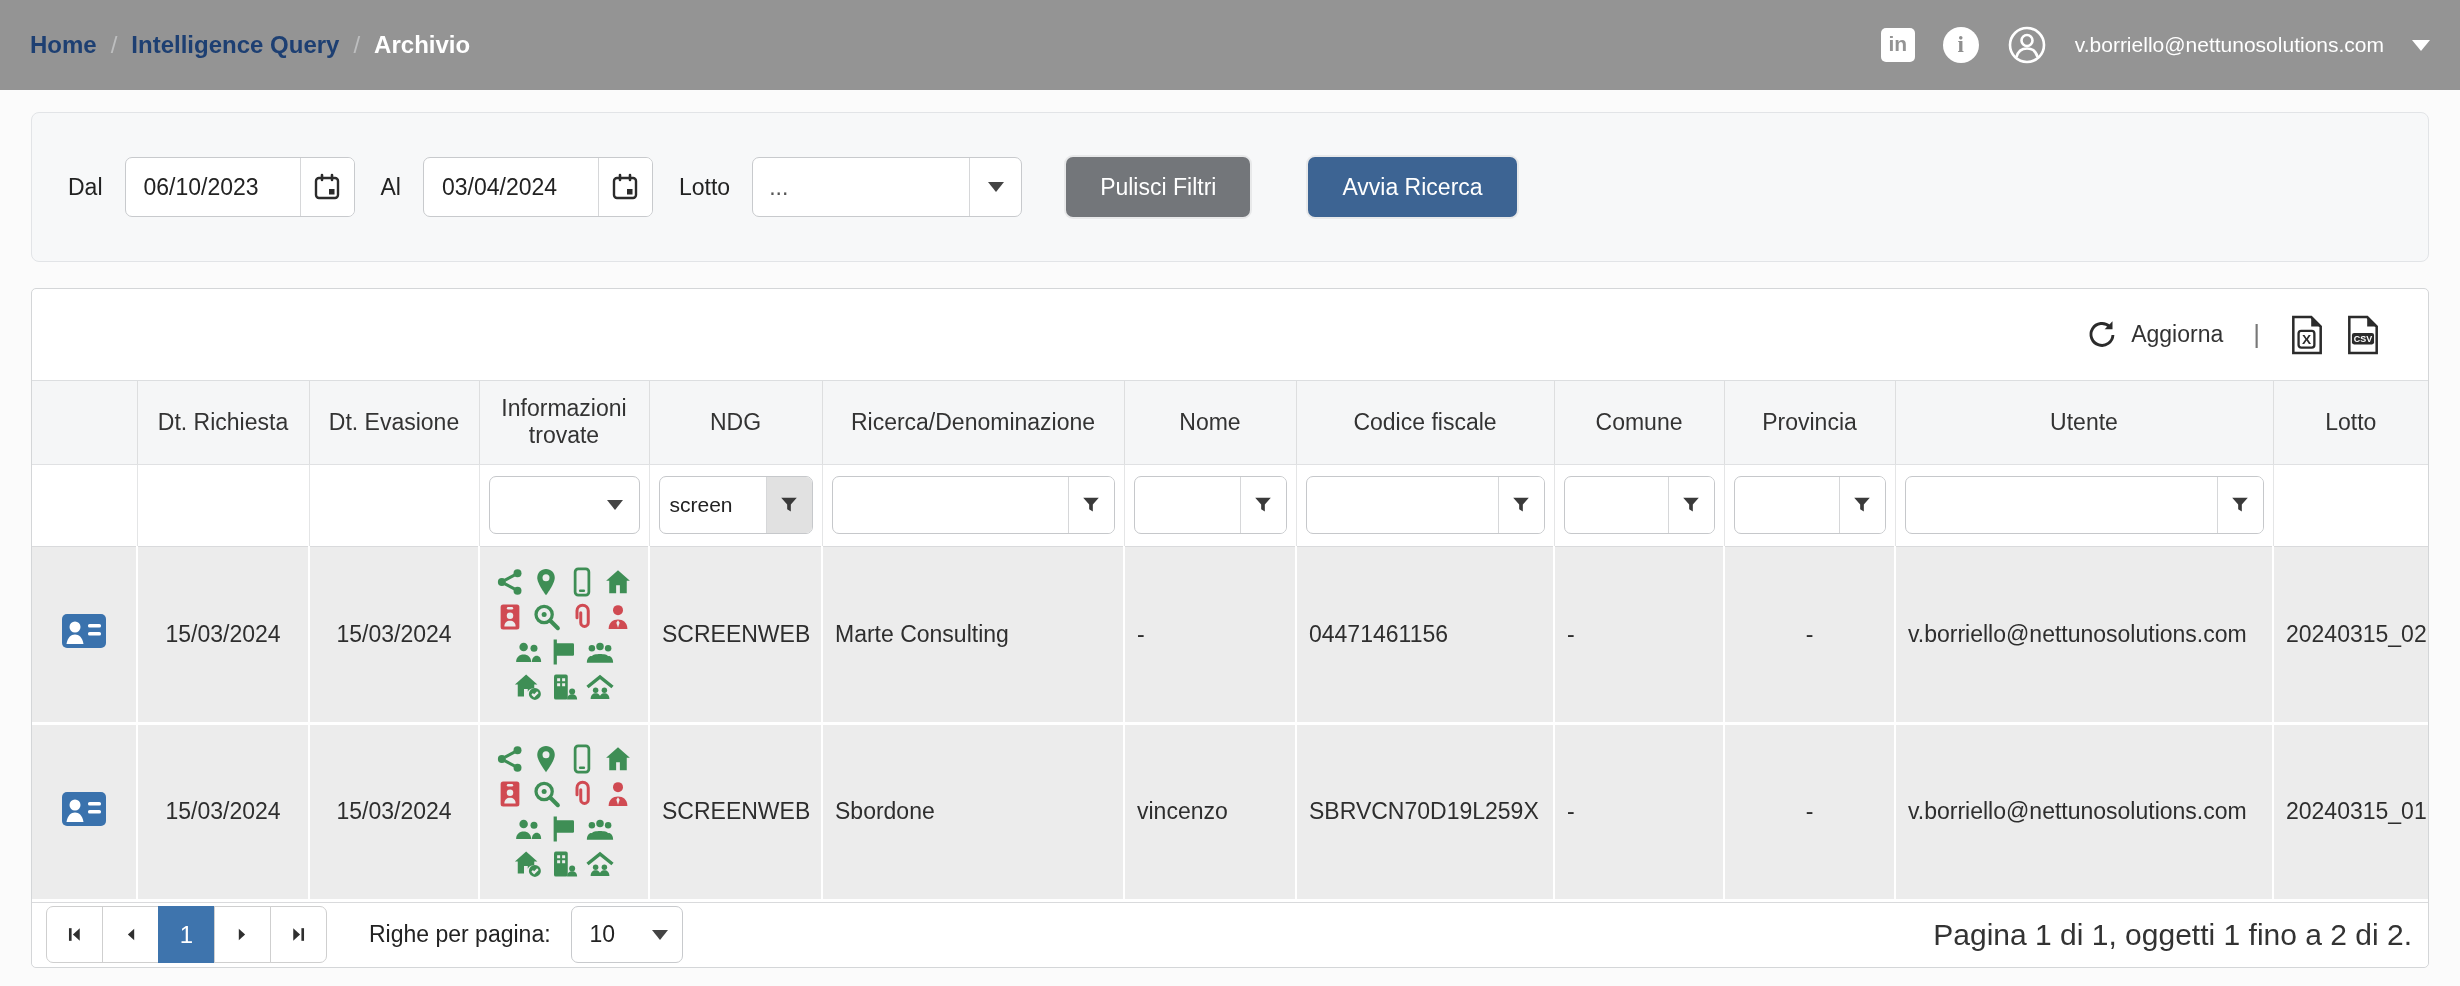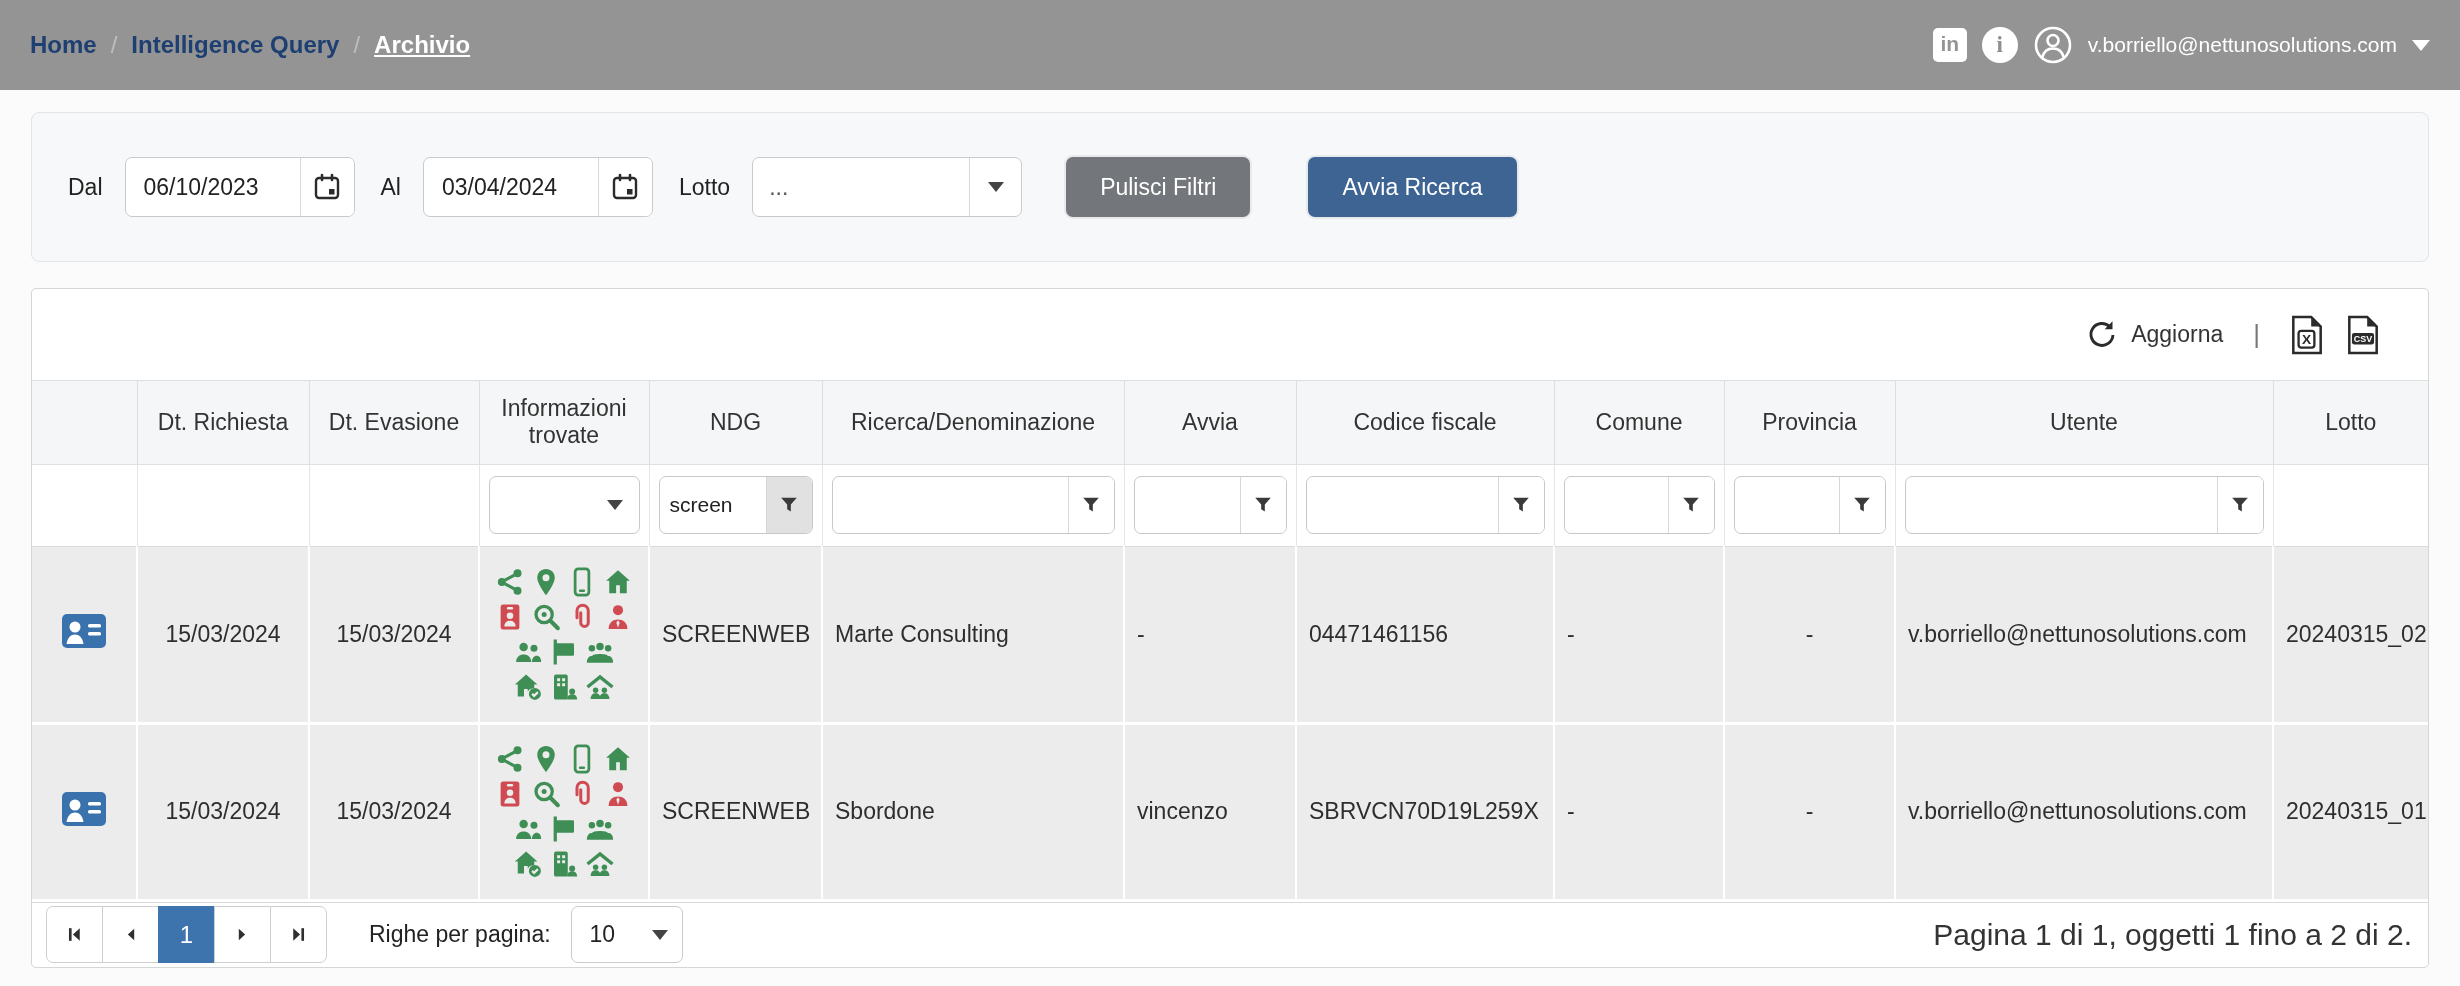--- a/index.html
+++ b/index.html
@@ -13,22 +13,22 @@
 
   
   .topbar {
     height: 90px; background: #949494;
     display: flex; align-items: center;
     padding: 0 30px;
   }
   .breadcrumb { display: flex; align-items: center; gap: 14px; font-size: 24px; font-weight: bold; }
   .crumb-link { color: #1d3f72; cursor: pointer; }
   .crumb-sep { color: #bdbebf; font-weight: 400; }
-  .crumb-current { color: #ffffff; text-decoration: underline; }
-  .topbar-right { margin-left: auto; display: flex; align-items: center; gap: 15px; }
+  .crumb-current { color: #ffffff; }
+  .topbar-right { margin-left: auto; display: flex; align-items: center; gap: 28px; }
   .li-badge { width: 34px; height: 34px; background: #fff; border-radius: 5px; color: #949494;
     font-size: 21px; font-weight: bold; display: flex; align-items: center; justify-content: center; padding-bottom:3px;}
   .info-badge { width: 36px; height: 36px; background: #fff; border-radius: 50%; color: #8f8f8f;
     font-size: 23px; font-weight: bold; display: flex; align-items: center; justify-content: center;
     font-family: "Liberation Serif", serif; }
   .user-email { color: #fff; font-size: 21px; }
   .caret-down-w { width: 0; height: 0; border-left: 9px solid transparent; border-right: 9px solid transparent; border-top: 11px solid #fff; }
 
   
   .filter-panel {
@@ -207,21 +207,21 @@
         <col style="width:155px">
     </colgroup>
     <thead>
       <tr class="hdr-row">
         <th class="c-center"></th>
         <th class="c-center">Dt. Richiesta</th>
         <th class="c-center">Dt. Evasione</th>
         <th class="c-center">Informazioni trovate</th>
         <th class="c-center">NDG</th>
         <th class="c-center">Ricerca/Denominazione</th>
-        <th class="c-center">Avvia</th>
+        <th class="c-center">Nome</th>
         <th class="c-center">Codice fiscale</th>
         <th class="c-center">Comune</th>
         <th class="c-center">Provincia</th>
         <th class="c-center">Utente</th>
         <th class="c-center">Lotto</th>
       </tr>
       <tr class="flt-row">
         <td></td>
         <td></td>
         <td></td>

